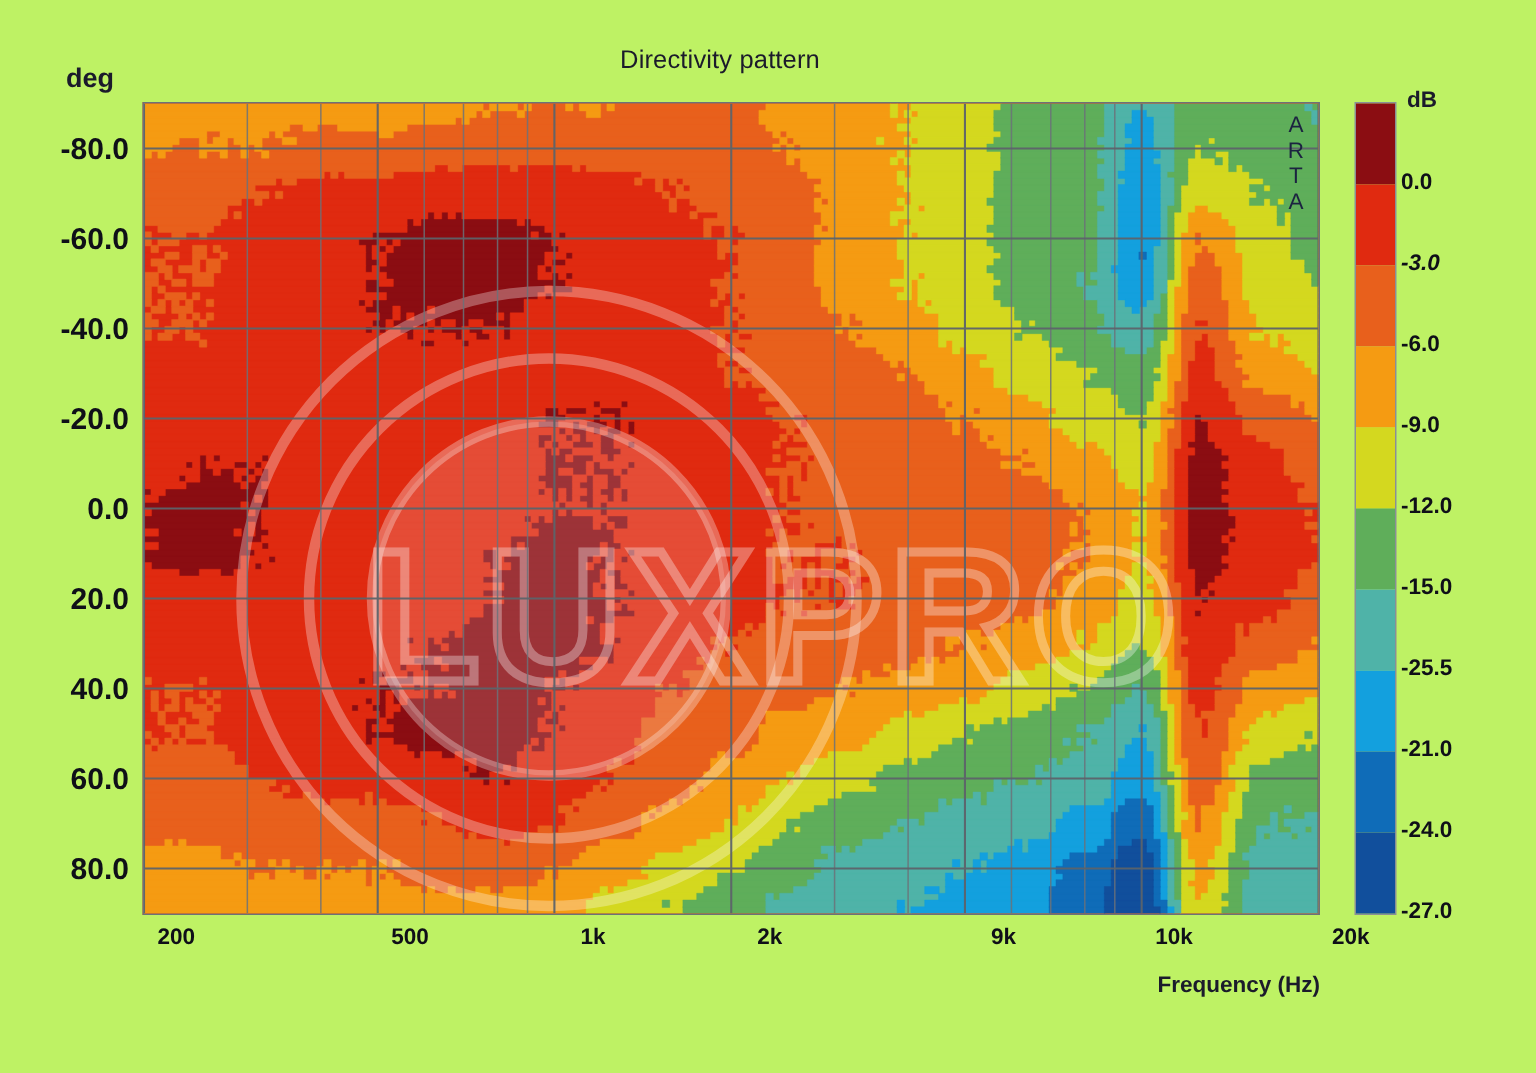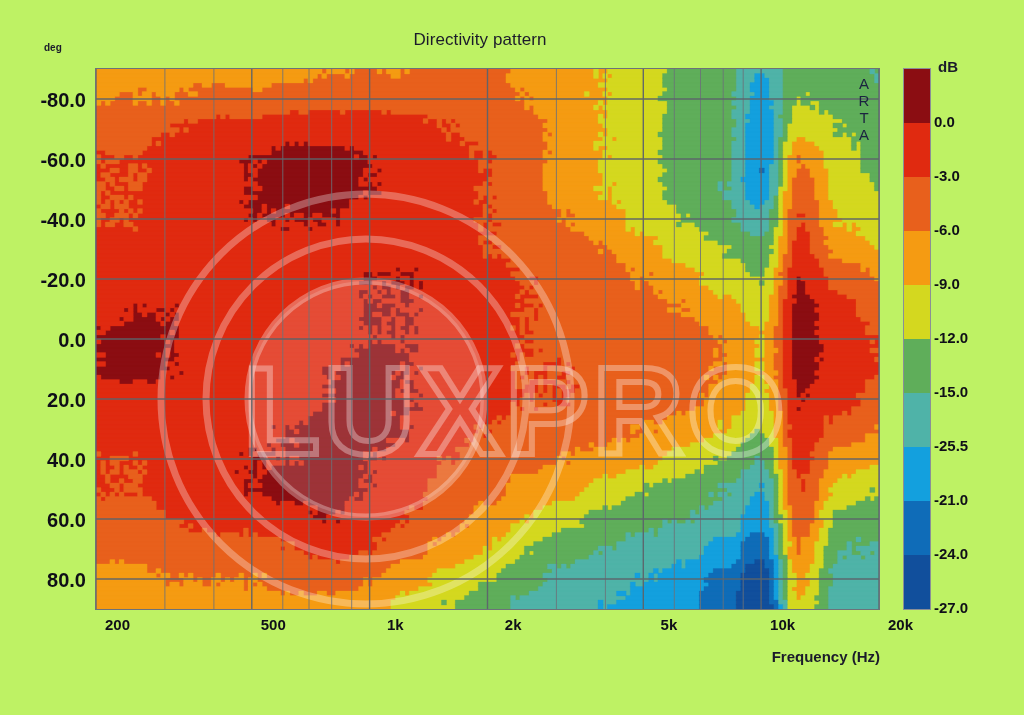--- a/index.html
+++ b/index.html
@@ -10,21 +10,21 @@
 
   .abs{position:absolute;}
 
   
   #chart-title{
     left:0;top:30px;width:960px;text-align:center;
     font-size:17px;color:#1b1b2b;letter-spacing:0.1px;
   }
 
   
-  #y-unit{left:44px;top:42px;font-size:10px;color:#1b1b2b;font-weight:700;}
+  #y-unit{left:44px;top:42px;font-size:18px;color:#1b1b2b;font-weight:700;}
   #x-axis-title{left:640px;top:648px;width:240px;text-align:right;font-size:15px;color:#1b1b2b;font-weight:700;}
   #db-unit{left:938px;top:58px;font-size:15px;color:#1b1b2b;font-weight:700;}
 
   
   #plot-area{left:95px;top:68px;width:783px;height:540px;overflow:hidden;
              border:1px solid #6c7279;box-sizing:content-box;background:#e8601c;}
   #plot-svg{display:block;}
 
   
   #watermark{left:0;top:0;width:783px;height:540px;pointer-events:none;}
@@ -147,21 +147,21 @@
       <span>T</span>
       <span>A</span>
     </div>
   </div>
 
   <div class="abs" id="x-ticks">
       <div class="abs xtick" style="left: 0px;">200</div>
       <div class="abs xtick" style="left: 155.794px;">500</div>
       <div class="abs xtick" style="left: 273.647px;">1k</div>
       <div class="abs xtick" style="left: 391.5px;">2k</div>
-      <div class="abs xtick" style="left: 547.294px;">5k</div>
+      <div class="abs xtick" style="left: 547.294px;">9k</div>
       <div class="abs xtick" style="left: 665.147px;">10k</div>
       <div class="abs xtick" style="left: 783px;">20k</div>
     </div>
 
   <div class="abs" id="x-axis-title">Frequency (Hz)</div>
 
   <div class="abs" id="colorbar">
       <div style="background: rgb(139, 13, 18); height: 10%;"></div>
       <div style="background: rgb(224, 42, 16); height: 10%;"></div>
       <div style="background: rgb(232, 96, 28); height: 10%;"></div>
@@ -169,21 +169,21 @@
       <div style="background: rgb(212, 216, 31); height: 10%;"></div>
       <div style="background: rgb(95, 174, 90); height: 10%;"></div>
       <div style="background: rgb(79, 179, 168); height: 10%;"></div>
       <div style="background: rgb(19, 160, 222); height: 10%;"></div>
       <div style="background: rgb(15, 108, 184); height: 10%;"></div>
       <div style="background: rgb(17, 79, 156); height: 10%;"></div>
     </div>
   <div class="abs" id="db-unit">dB</div>
   <div class="abs" id="cb-labels">
       <div class="abs cblabel" style="top: 54px;">0.0</div>
-      <div class="abs cblabel" style="top: 108px;">-3.0</div>
+      <div class="abs cblabel" style="top: 108px; font-style: italic;">-3.0</div>
       <div class="abs cblabel" style="top: 162px;">-6.0</div>
       <div class="abs cblabel" style="top: 216px;">-9.0</div>
       <div class="abs cblabel" style="top: 270px;">-12.0</div>
       <div class="abs cblabel" style="top: 324px;">-15.0</div>
       <div class="abs cblabel" style="top: 378px;">-25.5</div>
       <div class="abs cblabel" style="top: 432px;">-21.0</div>
       <div class="abs cblabel" style="top: 486px;">-24.0</div>
       <div class="abs cblabel" style="top: 540px;">-27.0</div>
     </div>
 

